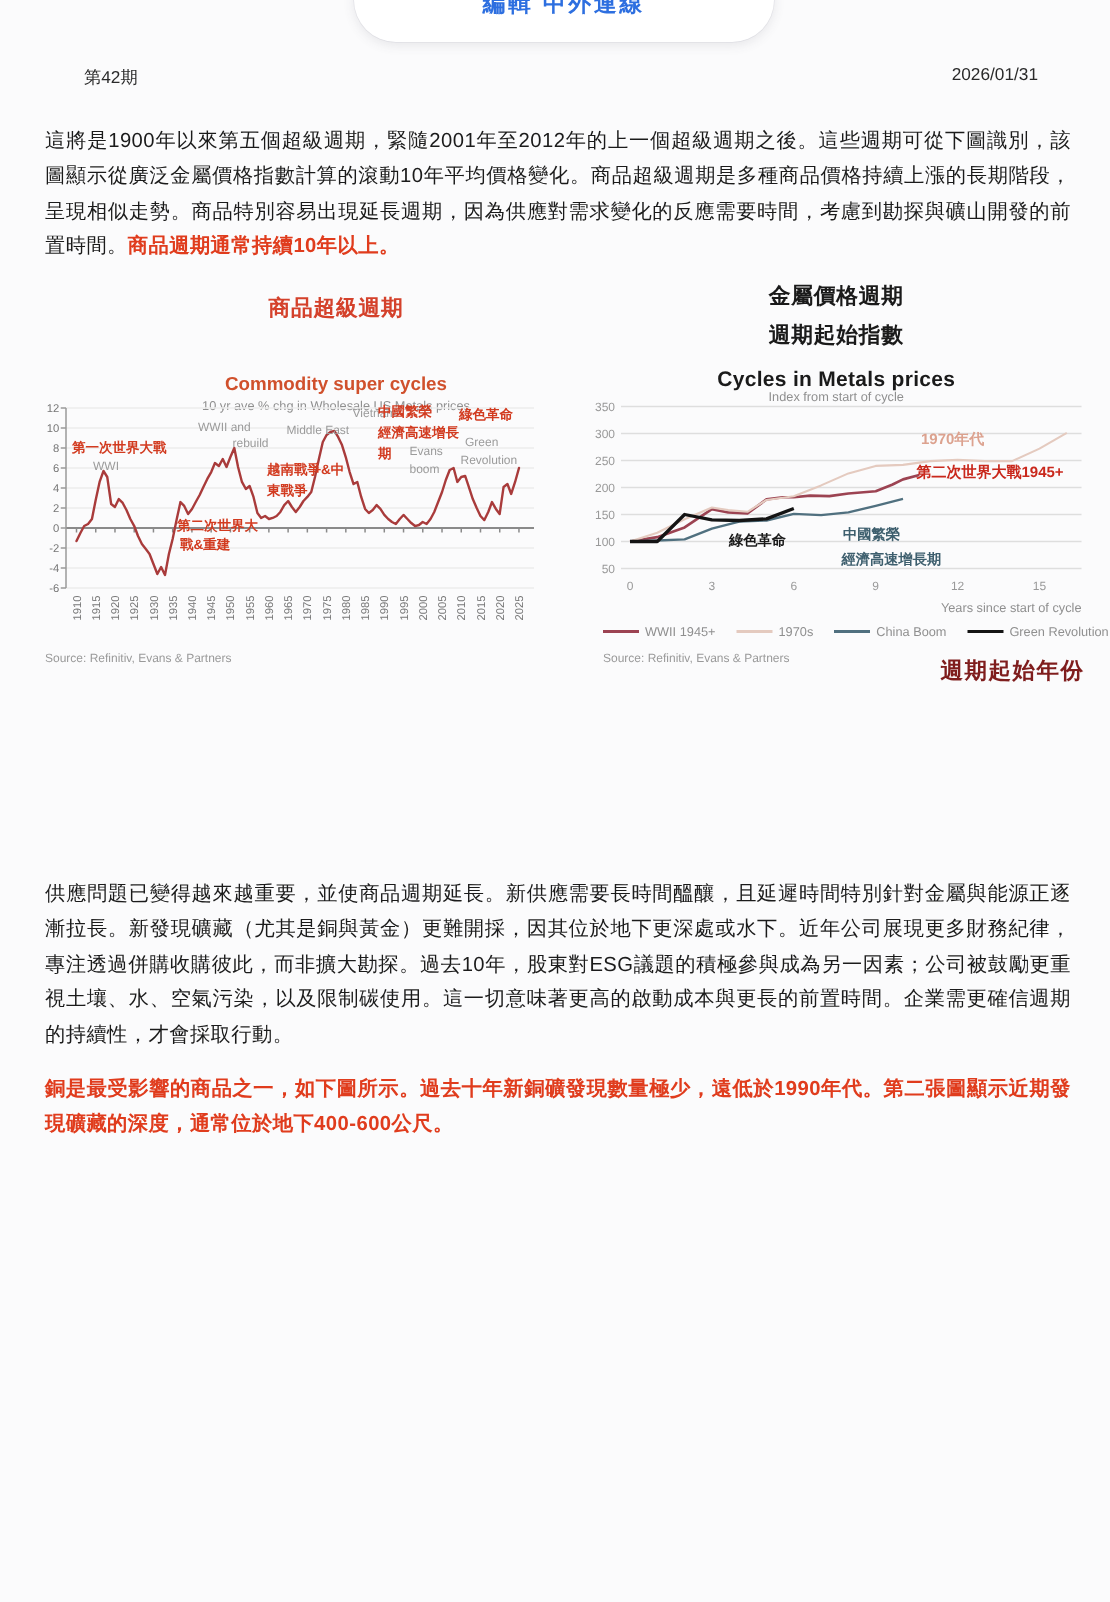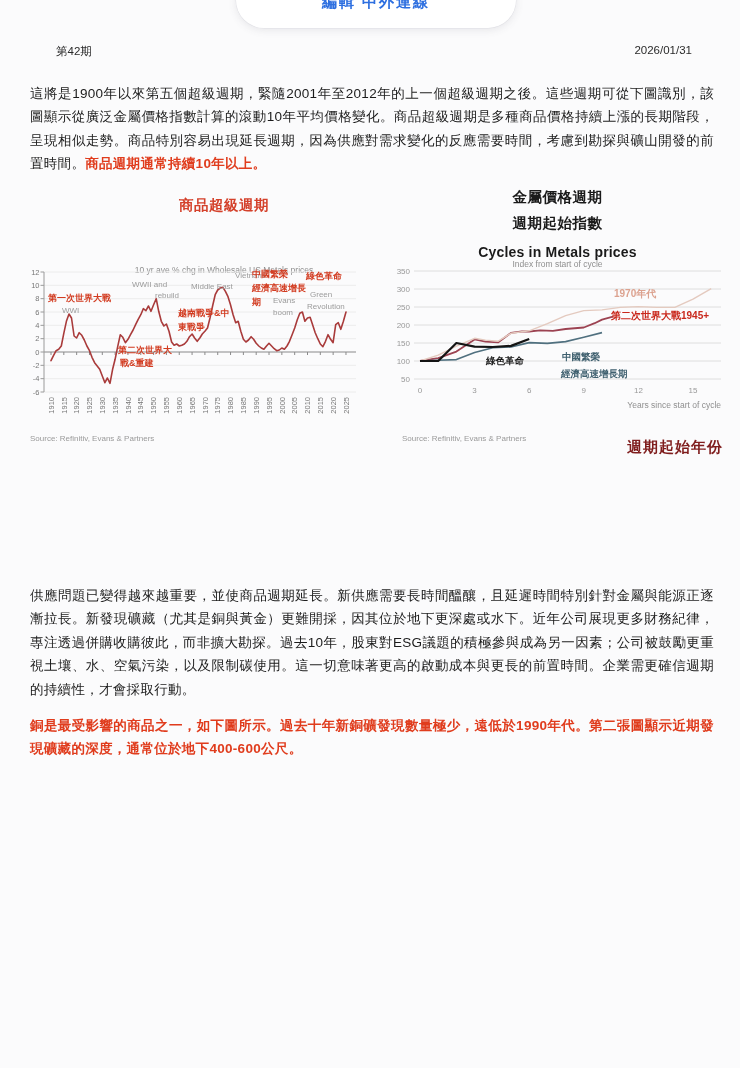--- a/index.html
+++ b/index.html
@@ -63,20 +63,21 @@
     <span class="pill-text">編輯 中外連線</span>
   </div>
 
   <div class="hdr left">第42期</div>
   <div class="hdr right">2026/01/31</div>
 
   <div class="para" style="top:82px"><span>這將是1900年以來第五個超級週期，緊隨2001年至2012年的上一個超級週期之後。這些週期可從下圖識別，該圖顯示從廣泛金屬價格指數計算的滾動10年平均價格變化。商品超級週期是多種商品價格持續上漲的長期階段，呈現相似走勢。商品特別容易出現延長週期，因為供應對需求變化的反應需要時間，考慮到勘探與礦山開發的前置時間。</span><span class="red">商品週期通常持續10年以上。</span></div>
 
   <div class="chart-block" id="left-chart">
     <div class="cb-t zh-head red-head" style="top:0">商品超級週期</div>
+    <div class="cb-t en-title-l" style="top:53px">Commodity super cycles</div>
     <div class="cb-t en-sub" style="top:69px">10 yr ave % chg in Wholesale US Metals prices</div>
     <svg width="332" height="160" style="position:absolute;left:0;top:72px">
         <line x1="14" x2="326" y1="4" y2="4" stroke="#ececec" stroke-width="1"></line>
         <line x1="10.5" x2="14" y1="4" y2="4" stroke="#9a9a9a" stroke-width="1"></line>
         <text x="9.5" y="6.6" text-anchor="end" class="tk">12</text>
         <line x1="14" x2="326" y1="17.333333333333336" y2="17.333333333333336" stroke="#ececec" stroke-width="1"></line>
         <line x1="10.5" x2="14" y1="17.333333333333336" y2="17.333333333333336" stroke="#9a9a9a" stroke-width="1"></line>
         <text x="9.5" y="19.933333333333337" text-anchor="end" class="tk">10</text>
         <line x1="14" x2="326" y1="30.666666666666668" y2="30.666666666666668" stroke="#ececec" stroke-width="1"></line>
         <line x1="10.5" x2="14" y1="30.666666666666668" y2="30.666666666666668" stroke="#9a9a9a" stroke-width="1"></line>
@@ -199,20 +200,38 @@
         <text x="139.2" y="127" text-anchor="middle" class="tk2">6</text>
         <text x="193.79999999999998" y="127" text-anchor="middle" class="tk2">9</text>
         <text x="248.39999999999998" y="127" text-anchor="middle" class="tk2">12</text>
         <text x="303" y="127" text-anchor="middle" class="tk2">15</text>
         <polyline points="30.0,95.0 48.2,92.1 66.4,85.6 84.6,73.4 95.5,75.6 108.3,76.3 121.0,66.9 131.9,65.5 139.2,65.5 150.1,64.4 162.9,64.8 175.6,63.0 193.8,61.5 204.7,57.2 212.0,53.6 222.9,50.7" fill="none" stroke="#9c4352" stroke-width="1.8" stroke-linejoin="round"></polyline>
         <polyline points="30.0,95.0 48.2,89.2 66.4,80.2 84.6,72.3 95.5,74.1 108.3,75.2 121.0,67.3 139.2,64.8 157.4,57.6 175.6,49.6 193.8,44.6 212.0,43.9 230.2,41.4 248.4,40.6 266.6,41.4 284.8,41.4 303.0,33.1 321.2,22.6" fill="none" stroke="#e4cabf" stroke-width="1.4" stroke-linejoin="round"></polyline>
         <polyline points="30.0,95.0 48.2,94.3 66.4,93.6 84.6,86.4 102.8,81.7 121.0,81.0 139.2,76.6 157.4,77.4 175.6,75.6 193.8,71.2 212.0,66.6" fill="none" stroke="#50707f" stroke-width="1.6" stroke-linejoin="round"></polyline>
         <polyline points="30.0,95.0 48.2,95.0 66.4,77.0 84.6,80.6 102.8,81.0 121.0,79.9 139.2,73.0" fill="none" stroke="#141414" stroke-width="2.2" stroke-linejoin="round"></polyline>
       </svg>
     <div class="years-label">Years since start of cycle</div>
+    <div class="legend">
+        <span class="lg-item">
+          <span class="lg-swatch" style="background: rgb(156, 67, 82);"></span>
+          <span class="lg-label">WWII 1945+</span>
+        </span>
+        <span class="lg-item">
+          <span class="lg-swatch" style="background: rgb(228, 202, 191);"></span>
+          <span class="lg-label">1970s</span>
+        </span>
+        <span class="lg-item">
+          <span class="lg-swatch" style="background: rgb(80, 112, 127);"></span>
+          <span class="lg-label">China Boom</span>
+        </span>
+        <span class="lg-item">
+          <span class="lg-swatch" style="background: rgb(20, 20, 20);"></span>
+          <span class="lg-label">Green Revolution</span>
+        </span>
+      </div>
     <div class="src" style="left:12px;top:246px">Source: Refinitiv, Evans &amp; Partners</div>
     <div class="cycle-start">週期起始年份</div>
   <div class="ann salmon" style="left: 224px; top: 101px;">1970年代</div>
       <div class="ann redbold" style="left: 221px; top: 123px;">第二次世界大戰1945+</div>
       <div class="ann dark" style="left: 96px; top: 168px;">綠色革命</div>
       <div class="ann blue" style="left: 172px; top: 164px;">中國繁榮</div>
       <div class="ann blue" style="left: 171px; top: 181px;">經濟高速增長期</div>
     </div>
 
 

